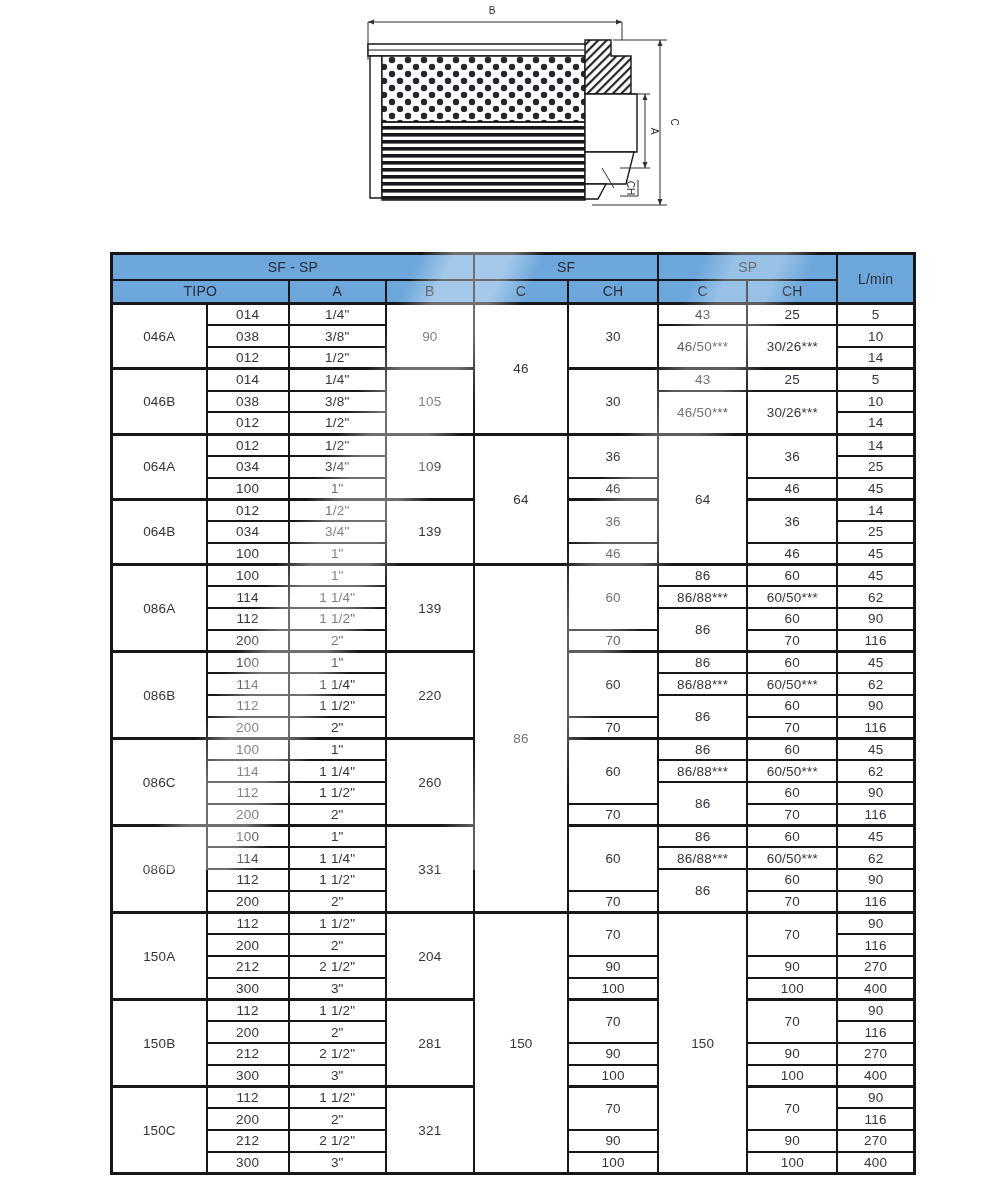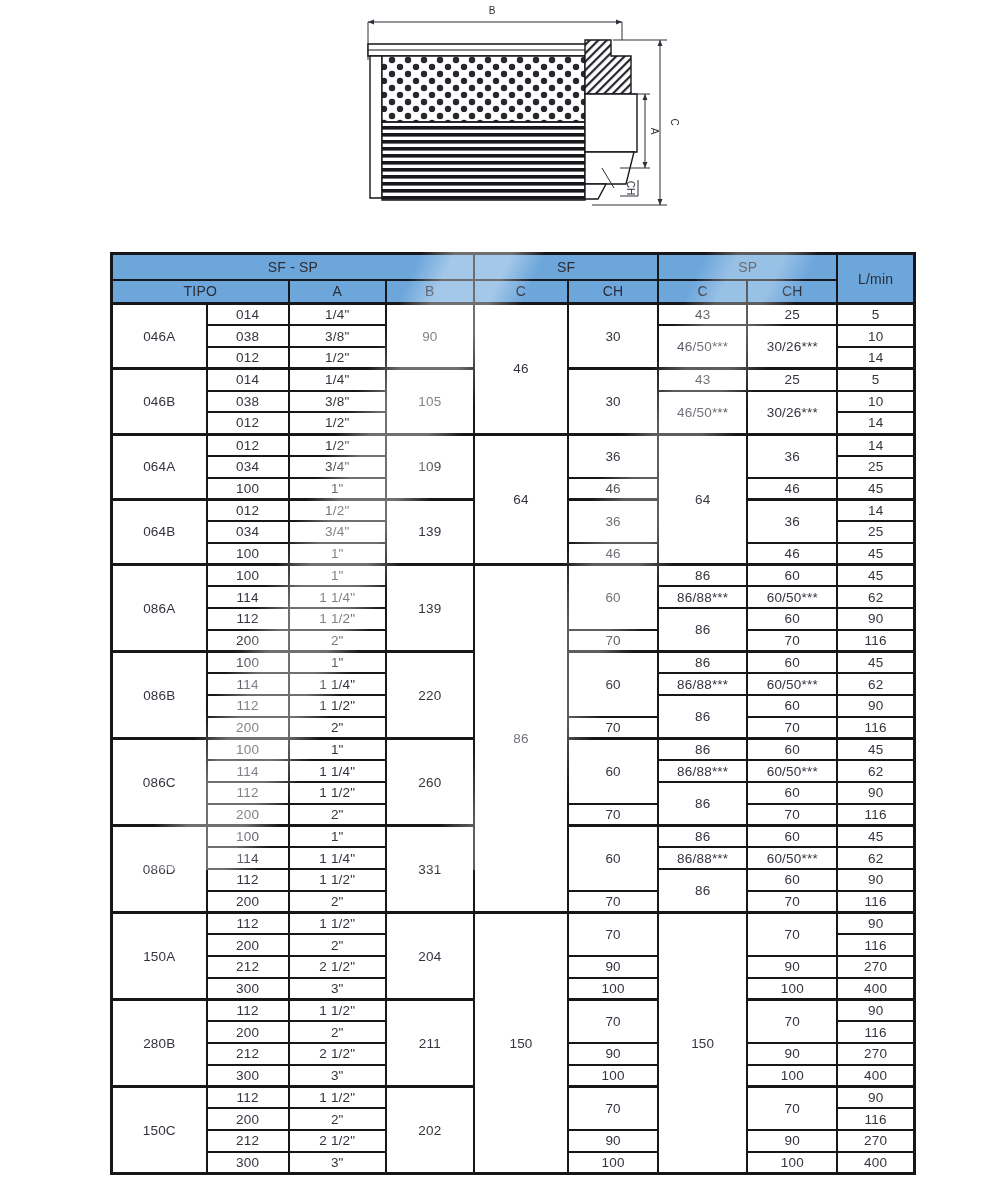--- a/index.html
+++ b/index.html
@@ -381,24 +381,24 @@
           <td style="color: rgb(51, 52, 61);">270</td>
         </tr>
         <tr>
           <td style="color: rgb(51, 52, 61);">300</td>
           <td style="color: rgb(51, 52, 61);">3"</td>
           <td style="color: rgb(51, 52, 61);">100</td>
           <td style="color: rgb(51, 52, 61);">100</td>
           <td style="color: rgb(51, 52, 61);">400</td>
         </tr>
         <tr class="grp">
-          <td rowspan="4" style="color: rgb(51, 52, 61);">280B</td>
-          <td style="color: rgb(51, 52, 61);">112</td>
-          <td style="color: rgb(51, 52, 61);">1 1/2"</td>
-          <td rowspan="4" style="color: rgb(51, 52, 61);">211</td>
+          <td rowspan="4" style="color: rgb(51, 52, 61);">150B</td>
+          <td style="color: rgb(51, 52, 61);">112</td>
+          <td style="color: rgb(51, 52, 61);">1 1/2"</td>
+          <td rowspan="4" style="color: rgb(51, 52, 61);">281</td>
           <td rowspan="2" style="color: rgb(51, 52, 61);">70</td>
           <td rowspan="2" style="color: rgb(51, 52, 61);">70</td>
           <td style="color: rgb(51, 52, 61);">90</td>
         </tr>
         <tr>
           <td style="color: rgb(51, 52, 61);">200</td>
           <td style="color: rgb(51, 52, 61);">2"</td>
           <td style="color: rgb(51, 52, 61);">116</td>
         </tr>
         <tr>
@@ -412,21 +412,21 @@
           <td style="color: rgb(51, 52, 61);">300</td>
           <td style="color: rgb(51, 52, 61);">3"</td>
           <td style="color: rgb(51, 52, 61);">100</td>
           <td style="color: rgb(51, 52, 61);">100</td>
           <td style="color: rgb(51, 52, 61);">400</td>
         </tr>
         <tr class="grp">
           <td rowspan="4" style="color: rgb(51, 52, 61);">150C</td>
           <td style="color: rgb(51, 52, 61);">112</td>
           <td style="color: rgb(51, 52, 61);">1 1/2"</td>
-          <td rowspan="4" style="color: rgb(51, 52, 61);">202</td>
+          <td rowspan="4" style="color: rgb(51, 52, 61);">321</td>
           <td rowspan="2" style="color: rgb(51, 52, 61);">70</td>
           <td rowspan="2" style="color: rgb(51, 52, 61);">70</td>
           <td style="color: rgb(51, 52, 61);">90</td>
         </tr>
         <tr>
           <td style="color: rgb(51, 52, 61);">200</td>
           <td style="color: rgb(51, 52, 61);">2"</td>
           <td style="color: rgb(51, 52, 61);">116</td>
         </tr>
         <tr>

